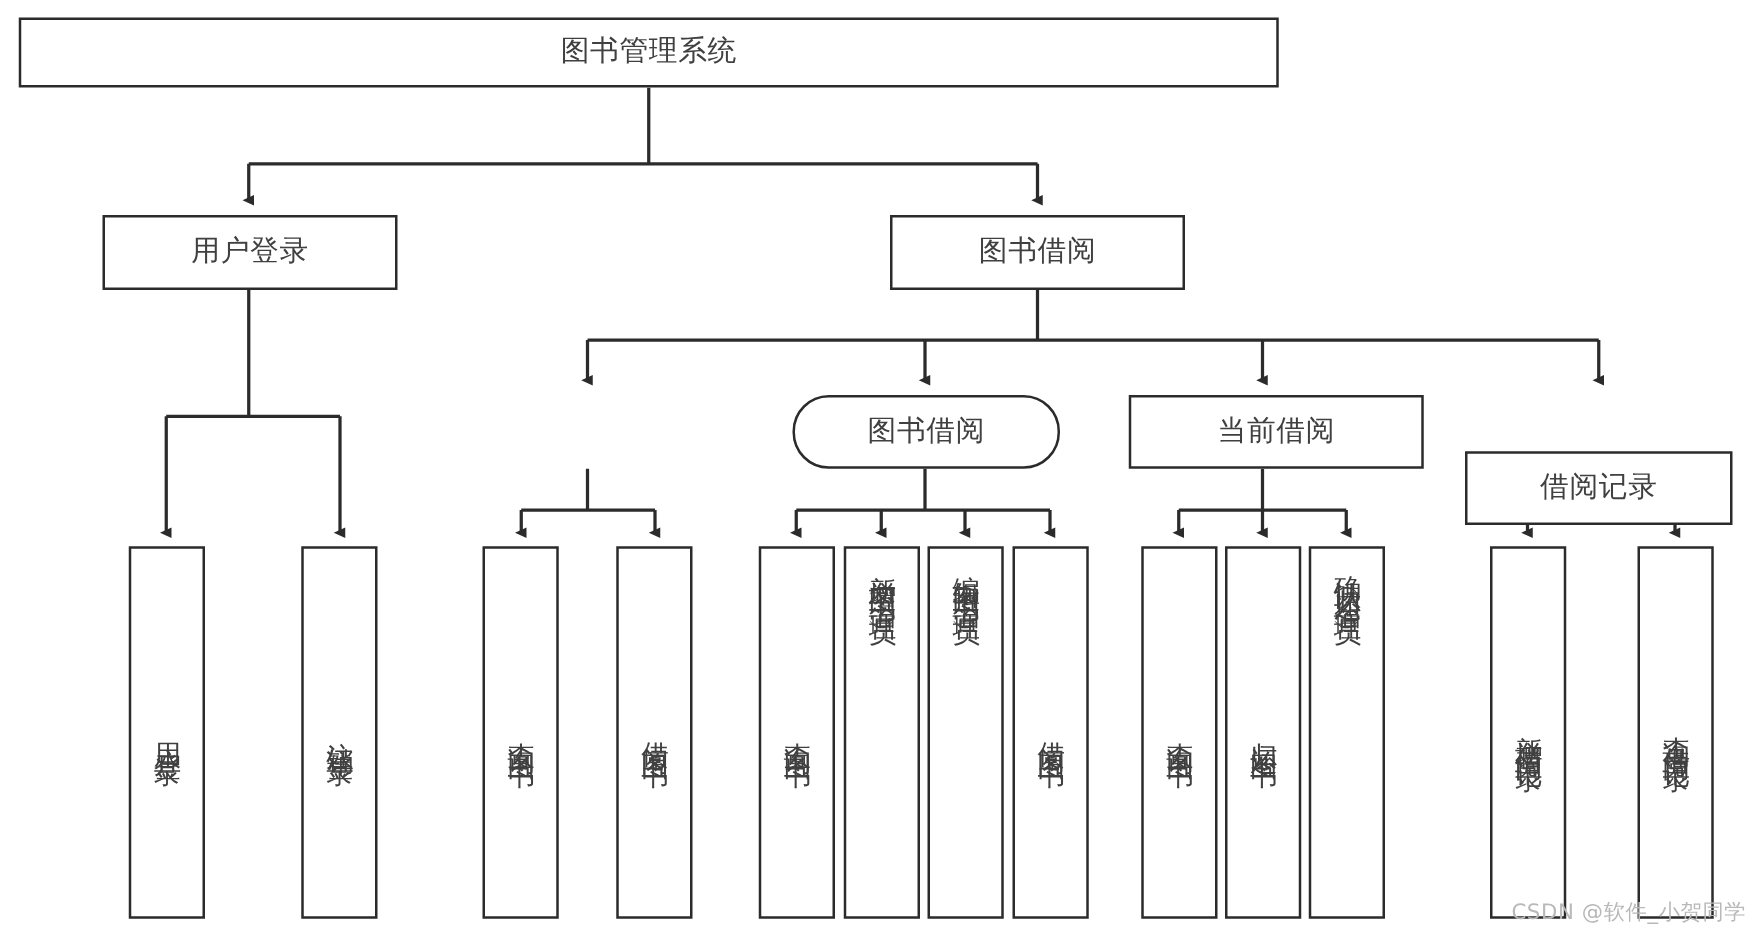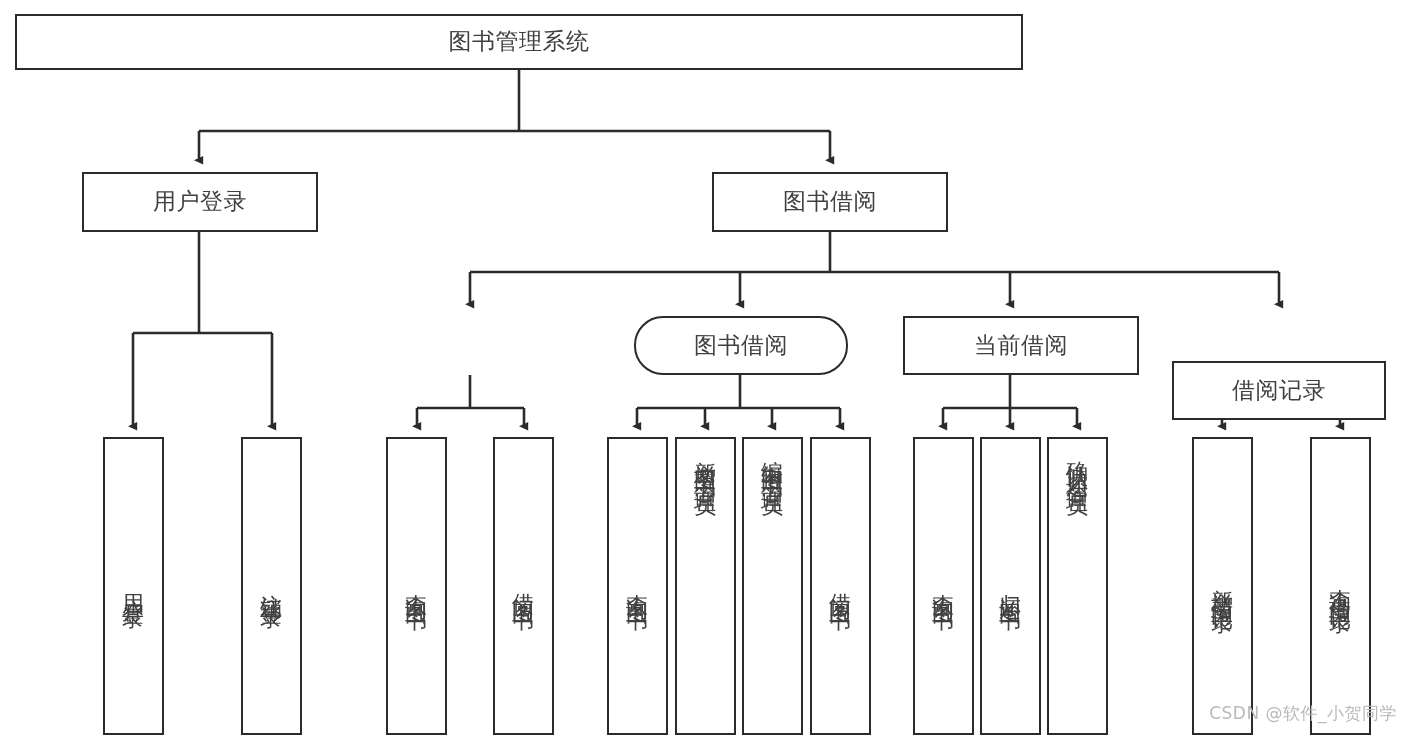--- a/index.html
+++ b/index.html
@@ -64,21 +64,21 @@
     white-space: normal;
     max-height: 285px;
   }
   .node.vertical.center-v {
     align-items: center;
     padding-top: 0;
   }
   .watermark {
     position: absolute;
     right: 8px;
-    bottom: 22px;
+    bottom: 6px;
     font-size: 17px;
     color: #b9b9b9;
     z-index: 5;
     white-space: nowrap;
     letter-spacing: 0.5px;
   }
 </style>
 </head>
 <body>
 

